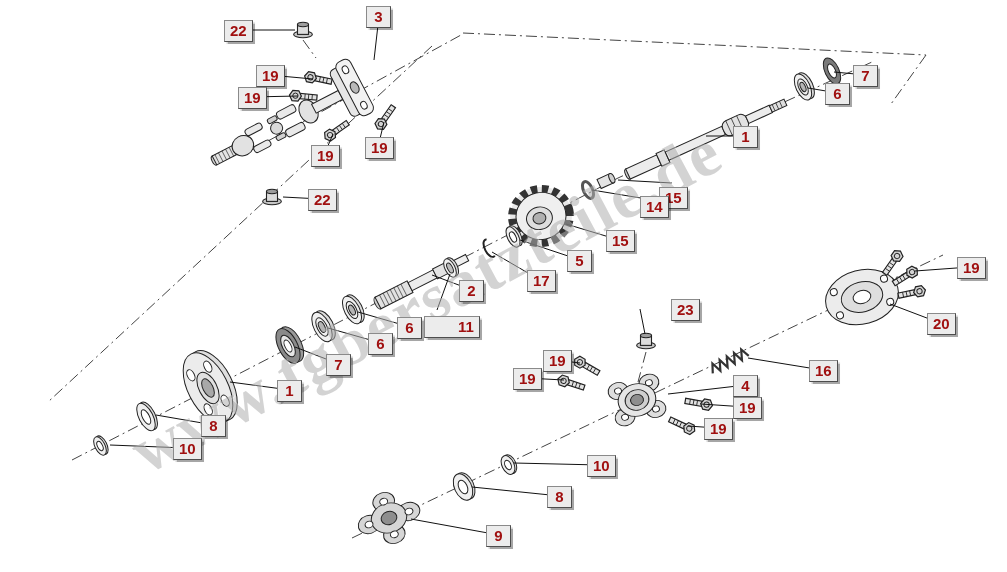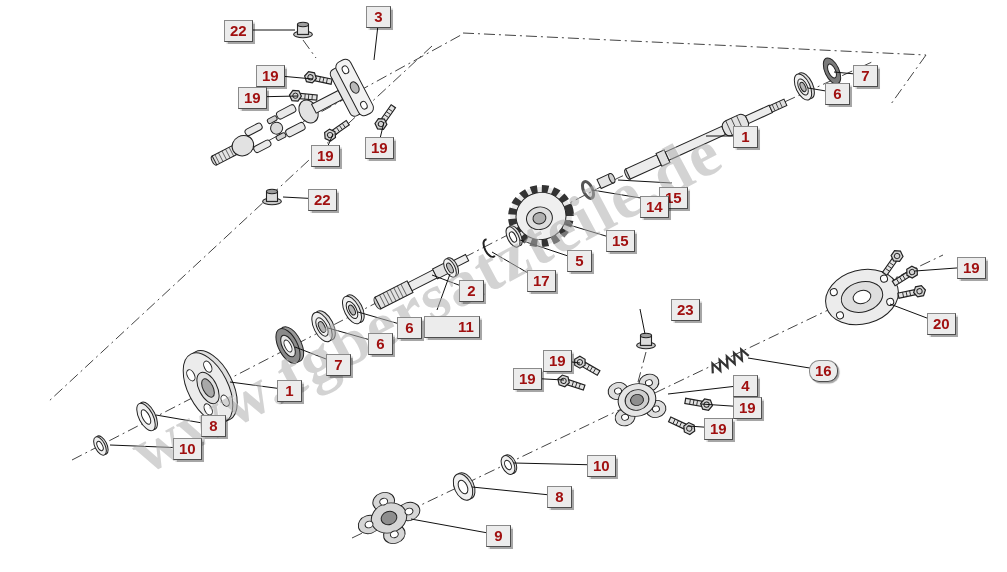--- a/index.html
+++ b/index.html
@@ -336,21 +336,21 @@
       <div class="callout" style="left: 326px; top: 354px;">7</div>
       <div class="callout" style="left: 277px; top: 380px;">1</div>
       <div class="callout" style="left: 201px; top: 415px;">8</div>
       <div class="callout" style="left: 173px; top: 438px;">10</div>
       <div class="callout" style="left: 627px; top: 299px; margin-left: 44px;">23</div>
       <div class="callout" style="left: 543px; top: 350px;">19</div>
       <div class="callout" style="left: 513px; top: 368px;">19</div>
       <div class="callout" style="left: 733px; top: 375px;">4</div>
       <div class="callout" style="left: 733px; top: 397px;">19</div>
       <div class="callout" style="left: 704px; top: 418px;">19</div>
-      <div class="callout" style="left: 809px; top: 360px; border-radius: 10px;">16</div>
+      <div class="callout" style="left: 809px; top: 360px;">16</div>
       <div class="callout" style="left: 927px; top: 313px;">20</div>
       <div class="callout" style="left: 957px; top: 257px;">19</div>
       <div class="callout" style="left: 587px; top: 455px;">10</div>
       <div class="callout" style="left: 547px; top: 486px;">8</div>
       <div class="callout" style="left: 486px; top: 525px;">9</div>
     </div>
 
 </div>
 
 </body></html>

